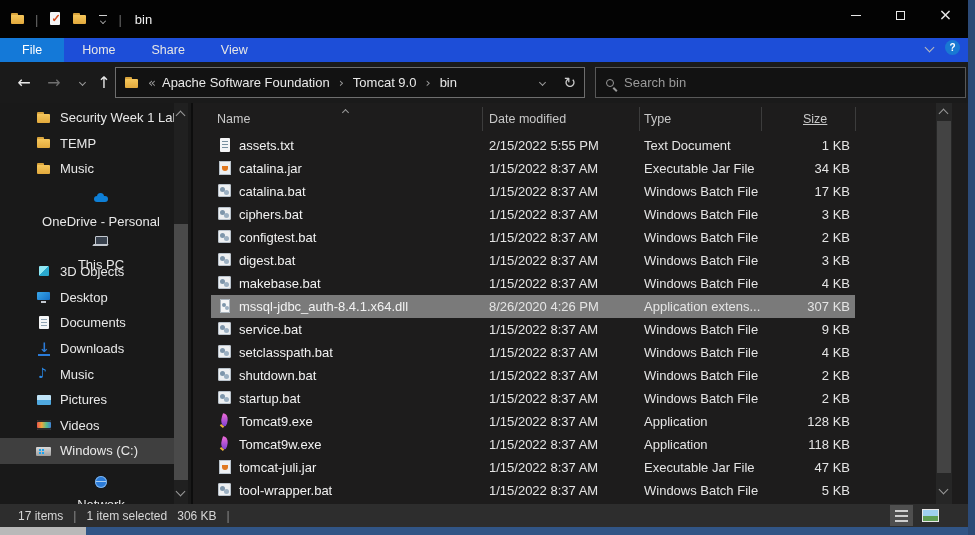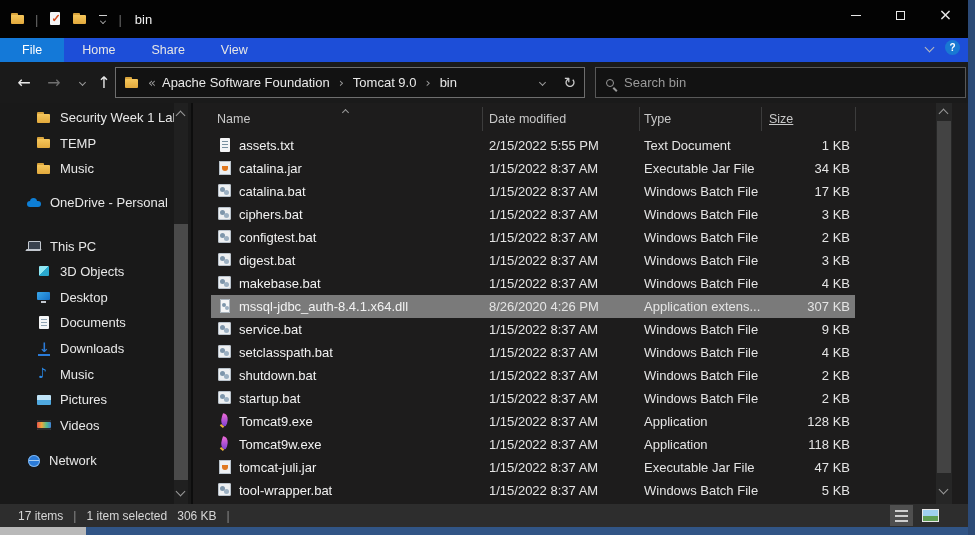--- a/index.html
+++ b/index.html
@@ -67,21 +67,21 @@
     font-family:"Liberation Sans", sans-serif; width:100%; }
   .searchbox input::placeholder { color:#9a9a9a; }
 
   
   .main { position:absolute; left:0; top:103px; width:968px; height:401px; background:#1d1c1c; }
 
   
   .sidebar { position:absolute; left:0; top:0; width:193px; height:401px; background:#191919; border-right:2px solid #0d0d0d; }
   .side-list { position:absolute; left:0; top:2px; width:176px; }
   .side-item { height:25.6px; display:flex; align-items:center; gap:8px; color:#e8e8e8; font-size:13px; white-space:nowrap; }
-  .side-item.lvl1 { padding-left:26px; }
+  .side-item.lvl1 { padding-left:26px;flex-direction:column; }
   .side-item.lvl2 { padding-left:36px; }
   .side-item.gap-sm { margin-top:8px; }
   .side-item.gap-md { margin-top:18px;align-items:center; }
   .side-item.gap-lg { margin-top:10px;gap:7px; }
   .side-item.selected { background:#3f3f3f; }
   .side-scroll { position:absolute; right:3px; top:0; width:14px; height:401px; background:#202020; }
   .side-scroll .thumb { position:absolute; left:0; width:14px; top:121px; height:256px; background:#4a4a4a; }
   .scroll-caret { position:absolute; left:3px; }
 
   
@@ -271,39 +271,43 @@
               <span>Music</span>
             </div>
             <div class="side-item lvl2">
               <span class="ico picture"></span>
               <span>Pictures</span>
             </div>
             <div class="side-item lvl2">
               <span class="ico video"></span>
               <span>Videos</span>
             </div>
+            <div class="side-item lvl2 selected">
+              <span class="ico drive"></span>
+              <span>Windows (C:)</span>
+            </div>
             <div class="side-item lvl1 gap-lg">
               <span class="ico network"></span>
               <span>Network</span>
             </div>
           </div>
         <div class="side-scroll">
           <span class="chev up scroll-caret" style="top:9px; border-color:#9a9a9a;"></span>
           <div class="thumb"></div>
           <span class="chev down scroll-caret" style="top:385px; border-color:#9a9a9a;"></span>
         </div>
       </div>
 
       <div class="filepane">
         <div class="fl-header">
           <span class="sortcaret"><span class="chev up"></span></span>
           <span class="hcell" style="left:22px;">Name</span>
           <span class="hcell" style="left:294px;">Date modified</span>
           <span class="hcell" style="left:449px;">Type</span>
-          <span class="hcell" style="left:574px;text-decoration:underline;">Size</span>
+          <span class="hcell" style="left:608px;text-decoration:underline;">Size</span>
           <span class="hsep" style="left:287px;"></span>
           <span class="hsep" style="left:444px;"></span>
           <span class="hsep" style="left:566px;"></span>
           <span class="hsep" style="left:660px;"></span>
         </div>
         <div class="rows" id="file-rows">
             <div class="file-row">
               <span class="ico textfile"></span>
               <span class="c-name">assets.txt</span>
               <span class="c-date">2/15/2022 5:55 PM</span>

